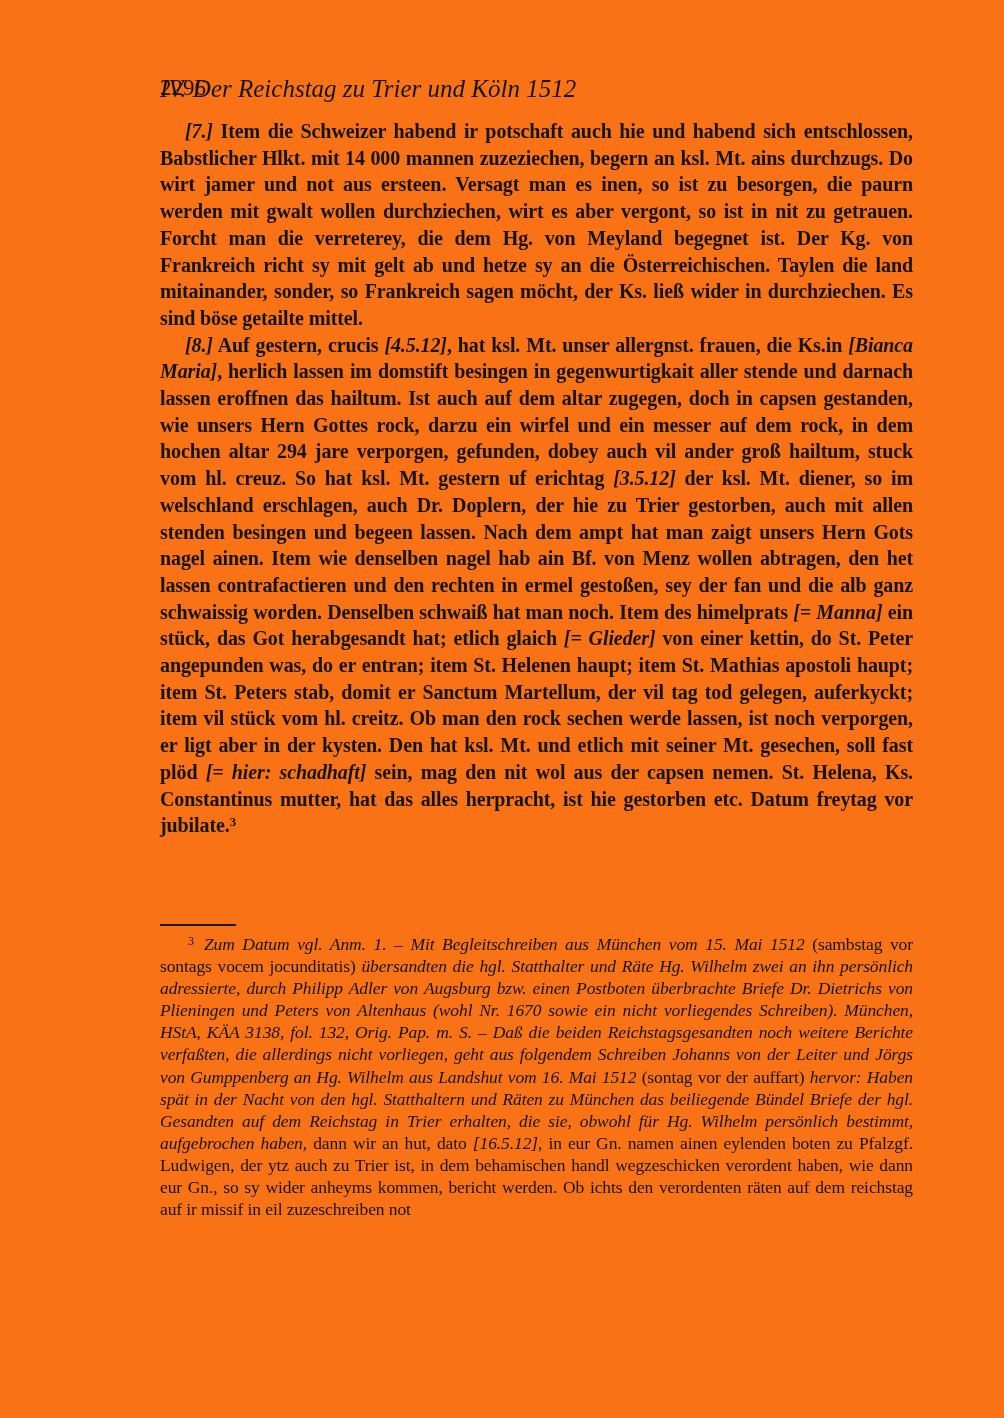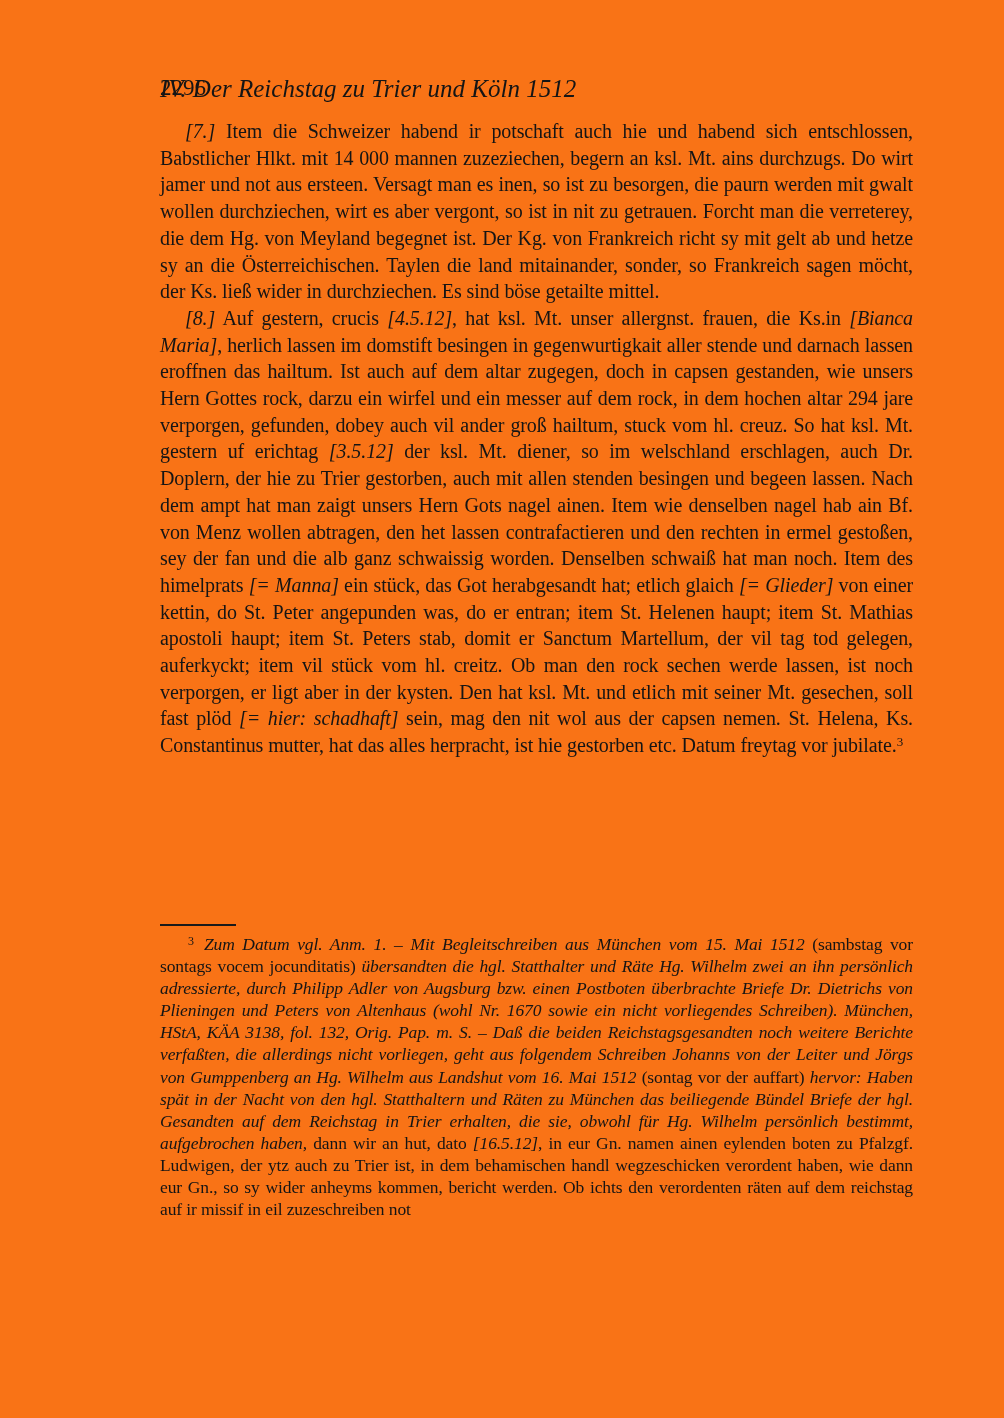--- a/index.html
+++ b/index.html
@@ -36,21 +36,21 @@
     top: 118px; left: 160px;
     width: 753px;
   }
   .page-body p {
     margin: 0;
     font-size: 20px;
     line-height: 26.7px;
     text-align: justify;
     letter-spacing: -0.1px;
   }
-  .page-body p.indent { text-indent: 25px; }
+  .page-body p.indent { text-indent: 25px; font-weight: bold; }
   .it { font-style: italic; }
   sup.fn-ref {
     font-size: 13px;
     line-height: 0;
     vertical-align: 6px;
     letter-spacing: 0;
   }
   .footnote-section {
     position: absolute;
     top: 914px; left: 160px;

